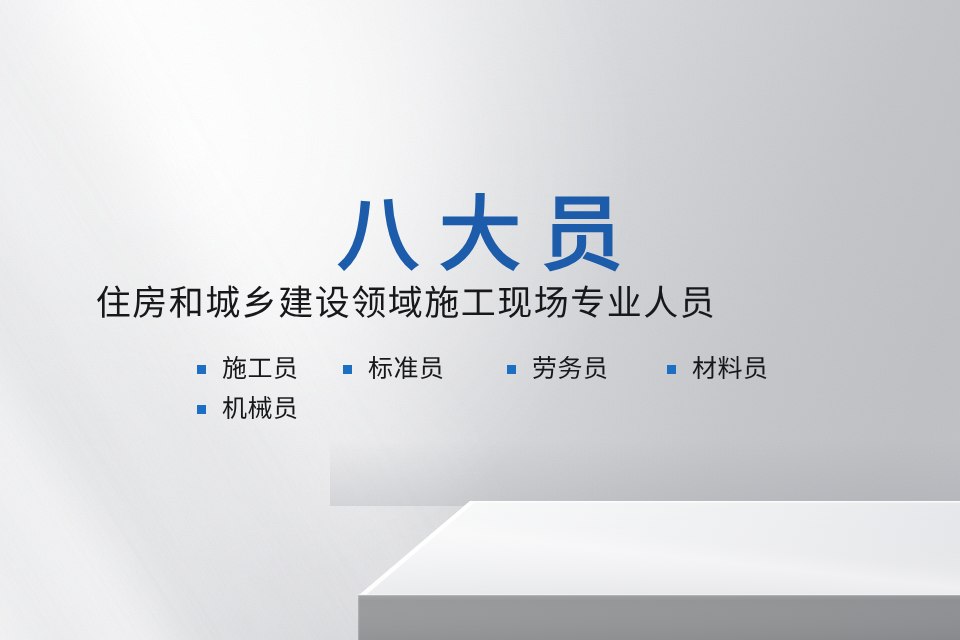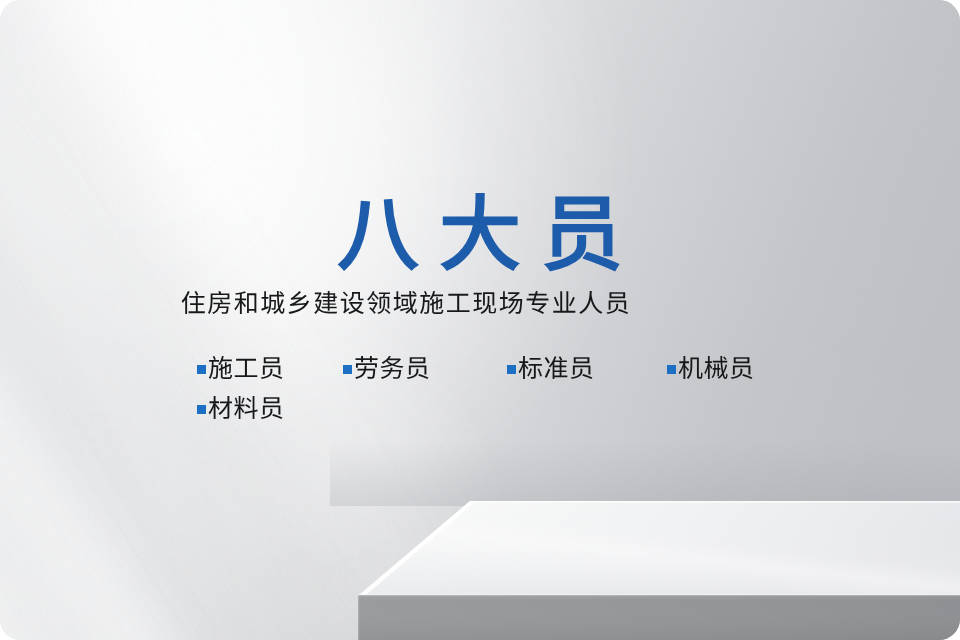--- a/index.html
+++ b/index.html
@@ -8,21 +8,20 @@
     padding: 0;
     background: #ffffff;
   }
   #poster {
     position: relative;
     width: 960px;
     height: 640px;
     overflow: hidden;
     font-family: "Liberation Sans", "DejaVu Sans", sans-serif;
     background: #d9dadc;
-    border-radius: 21px;
   }
 
   
   .wall-base {
     position: absolute;
     inset: 0;
     background:
       linear-gradient(115deg,
         #fbfbfc 0%,
         #f8f9f9 14%,
@@ -152,41 +151,41 @@
     text-indent: 20px;
     color: #1d5caa;
     white-space: nowrap;
   }
   .sub-title {
     position: absolute;
     left: 0;
     top: 285px;
     width: 812px;
     text-align: center;
-    font-size: 25px;
+    font-size: 35px;
     line-height: 36px;
     font-weight: 400;
     letter-spacing: 1.5px;
     color: #17181a;
     white-space: nowrap;
   }
   .roles {
     position: absolute;
     left: 197px;
     top: 348px;
     width: 600px;
     display: grid;
     grid-template-columns: 146px 164px 160px 130px;
     grid-auto-rows: 40px;
     align-items: center;
   }
   .role {
     display: flex;
     align-items: center;
-    gap: 2px;
+    gap: 16px;
     white-space: nowrap;
   }
   .role-bullet {
     width: 9px;
     height: 9px;
     flex: 0 0 9px;
     background: #1d6fc4;
     margin-top: 2px;
   }
   .role-label {
@@ -288,35 +287,35 @@
     <div class="roles">
 
       <div class="role">
         <span class="role-bullet"></span>
         <span class="role-label">施工员</span>
       </div>
 
 
       <div class="role">
         <span class="role-bullet"></span>
+        <span class="role-label">标准员</span>
+      </div>
+
+      <div class="role">
+        <span class="role-bullet"></span>
         <span class="role-label">劳务员</span>
       </div>
 
-      <div class="role">
-        <span class="role-bullet"></span>
-        <span class="role-label">标准员</span>
-      </div>
-
+
+      <div class="role">
+        <span class="role-bullet"></span>
+        <span class="role-label">材料员</span>
+      </div>
 
       <div class="role">
         <span class="role-bullet"></span>
         <span class="role-label">机械员</span>
-      </div>
-
-      <div class="role">
-        <span class="role-bullet"></span>
-        <span class="role-label">材料员</span>
       </div>
 
     </div>
   </div>
 
 </div>
 
 </body></html>

